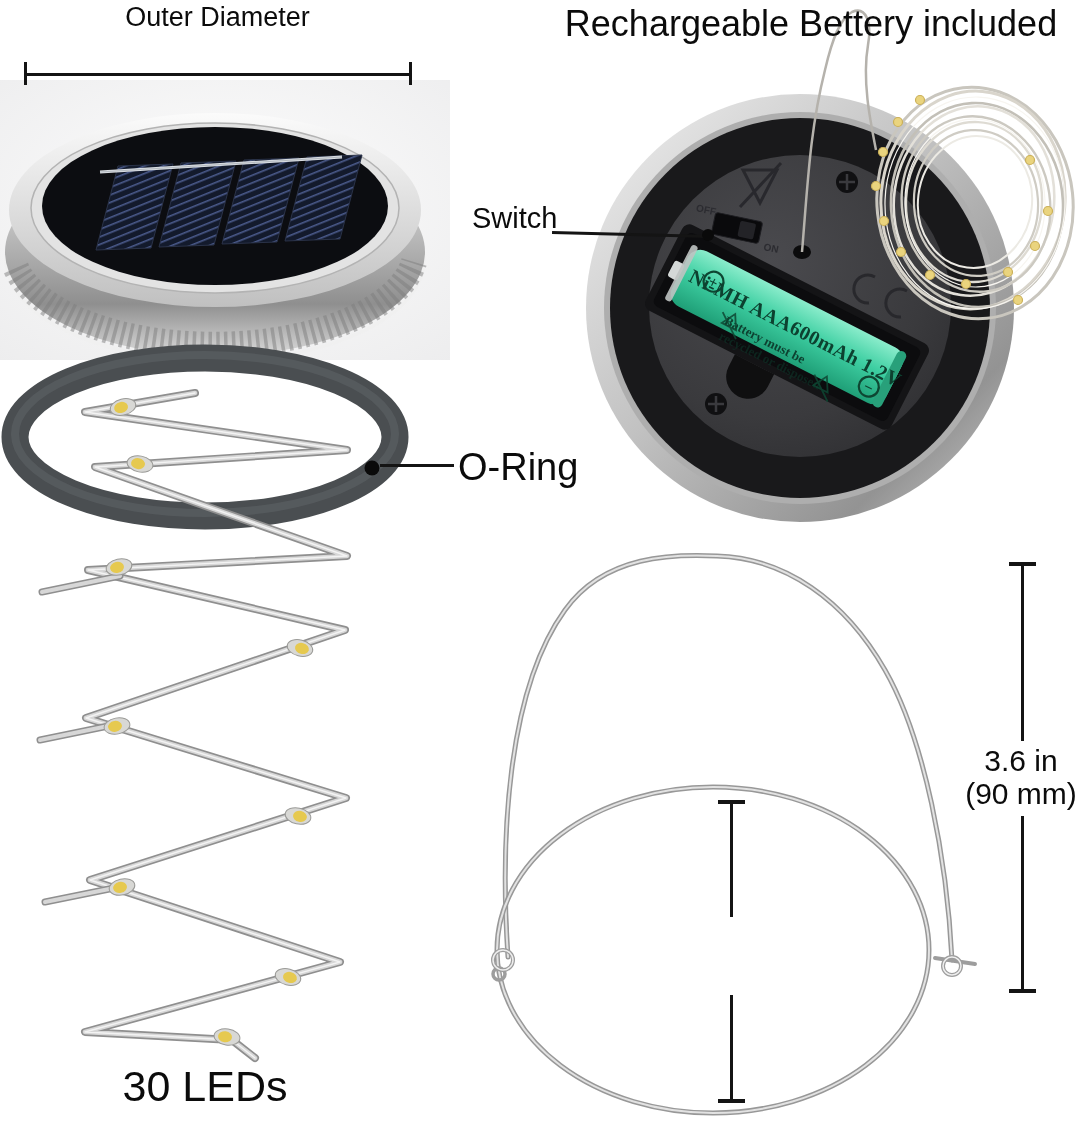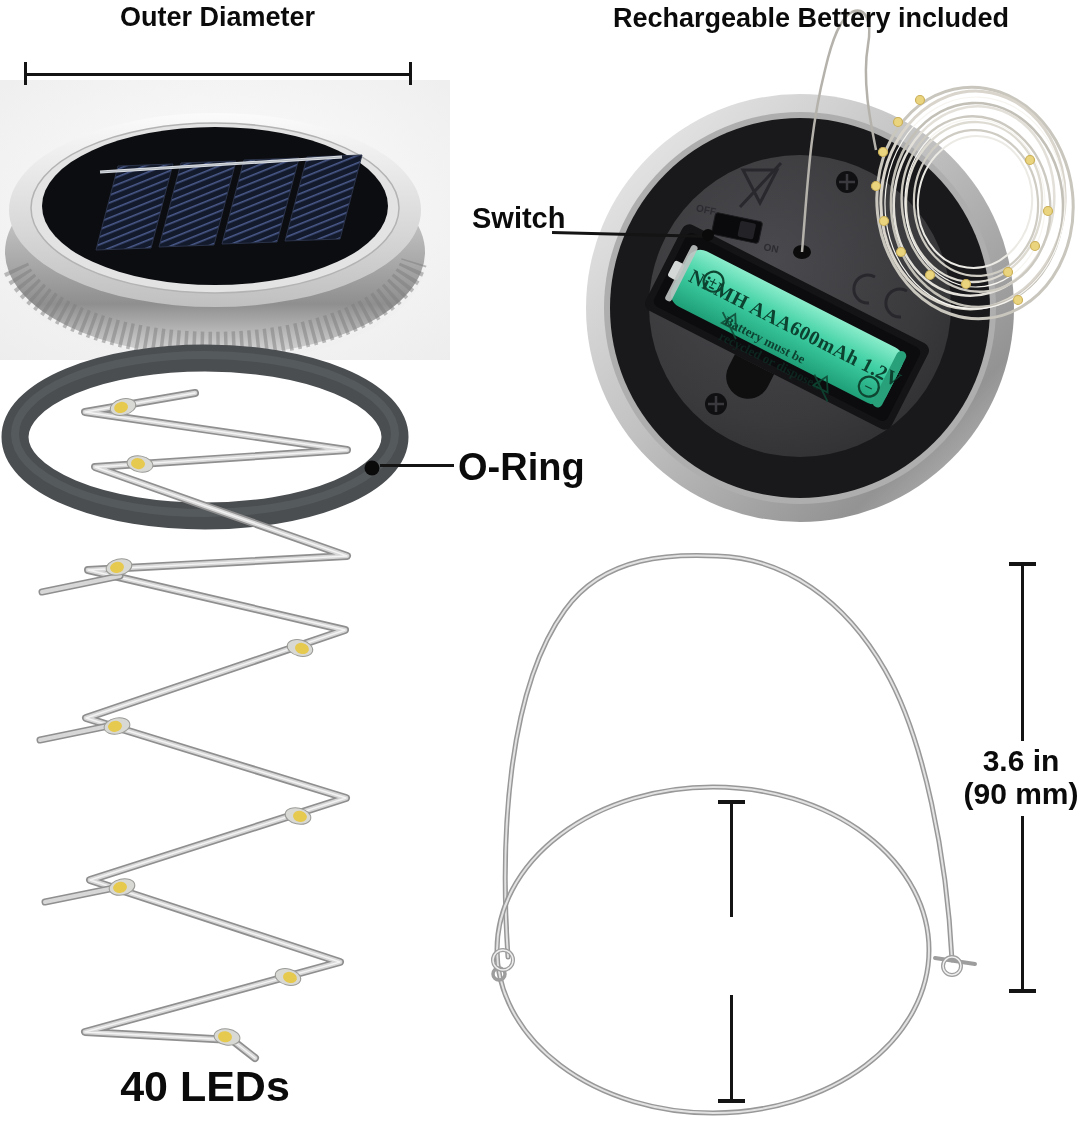--- a/index.html
+++ b/index.html
@@ -1,21 +1,21 @@
 <!DOCTYPE html>
 <html><head>
 <meta charset="utf-8">
 <style>
   html,body{margin:0;padding:0;background:#ffffff;}
   #canvas{
     position:relative;width:1082px;height:1122px;background:#ffffff;
     font-family:"Liberation Sans",sans-serif;color:#0b0b0b;overflow:hidden;
   }
   .abs{position:absolute;}
-  .lbl{position:absolute;font-weight:bold;color:#0b0b0b;white-space:nowrap;}
+  .lbl{position:absolute;font-weight:normal;color:#0b0b0b;white-space:nowrap;}
   .lbl-c{text-align:center;}
   .dimline{position:absolute;background:#141414;}
   .dot{position:absolute;background:#0a0a0a;border-radius:50%;}
   svg{display:block;overflow:visible;}
 </style>
 </head>
 <body>
 
 <div id="canvas">
 
@@ -237,36 +237,36 @@
         <circle cx="497" cy="426" r="9" stroke="#eeeeee" stroke-width="1.5"></circle>
       </g>
     </g>
   </svg>
 
   <div class="lbl lbl-c" style="left:20px;top:2px;width:395px;font-size:27px">Outer Diameter</div>
   <div class="dimline" style="left:25px;top:73px;width:386px;height:2.5px"></div>
   <div class="dimline" style="left:24px;top:62px;width:2.5px;height:23px"></div>
   <div class="dimline" style="left:409px;top:62px;width:2.5px;height:23px"></div>
 
-  <div class="lbl lbl-c" style="left:540px;top:3px;width:542px;font-size:27px">Rechargeable Bettery included</div>
+  <div class="lbl lbl-c" style="left:540px;top:3px;width:542px;font-size:36px">Rechargeable Bettery included</div>
 
   <div class="lbl" style="left:472px;top:202px;font-size:29px">Switch</div>
   <div class="dimline" style="left:552px;top:233px;width:158px;height:3px;transform:rotate(1.5deg)"></div>
   <div class="dot" style="left:702px;top:229px;width:12px;height:12px"></div>
 
   <div class="dimline" style="left:380px;top:464px;width:74px;height:3px"></div>
   <div class="lbl" style="left:458px;top:446px;font-size:38px">O-Ring</div>
 
   <div class="dimline" style="left:1009px;top:562px;width:27px;height:3.5px"></div>
   <div class="dimline" style="left:1021px;top:565px;width:3px;height:176px"></div>
   <div class="lbl lbl-c" style="left:950px;top:744px;width:142px;font-size:30px">3.6 in</div>
   <div class="lbl lbl-c" style="left:950px;top:777px;width:142px;font-size:30px">(90 mm)</div>
   <div class="dimline" style="left:1021px;top:816px;width:3px;height:174px"></div>
   <div class="dimline" style="left:1009px;top:989px;width:27px;height:3.5px"></div>
 
   <div class="dimline" style="left:718px;top:800px;width:27px;height:3.5px"></div>
   <div class="dimline" style="left:730px;top:803px;width:3px;height:114px"></div>
   <div class="dimline" style="left:730px;top:995px;width:3px;height:106px"></div>
   <div class="dimline" style="left:718px;top:1099px;width:27px;height:3.5px"></div>
 
-  <div class="lbl lbl-c" style="left:100px;top:1062px;width:210px;font-size:43px">40 LEDs</div>
+  <div class="lbl lbl-c" style="left:100px;top:1062px;width:210px;font-size:43px">30 LEDs</div>
 
 </div>
 
 </body></html>

